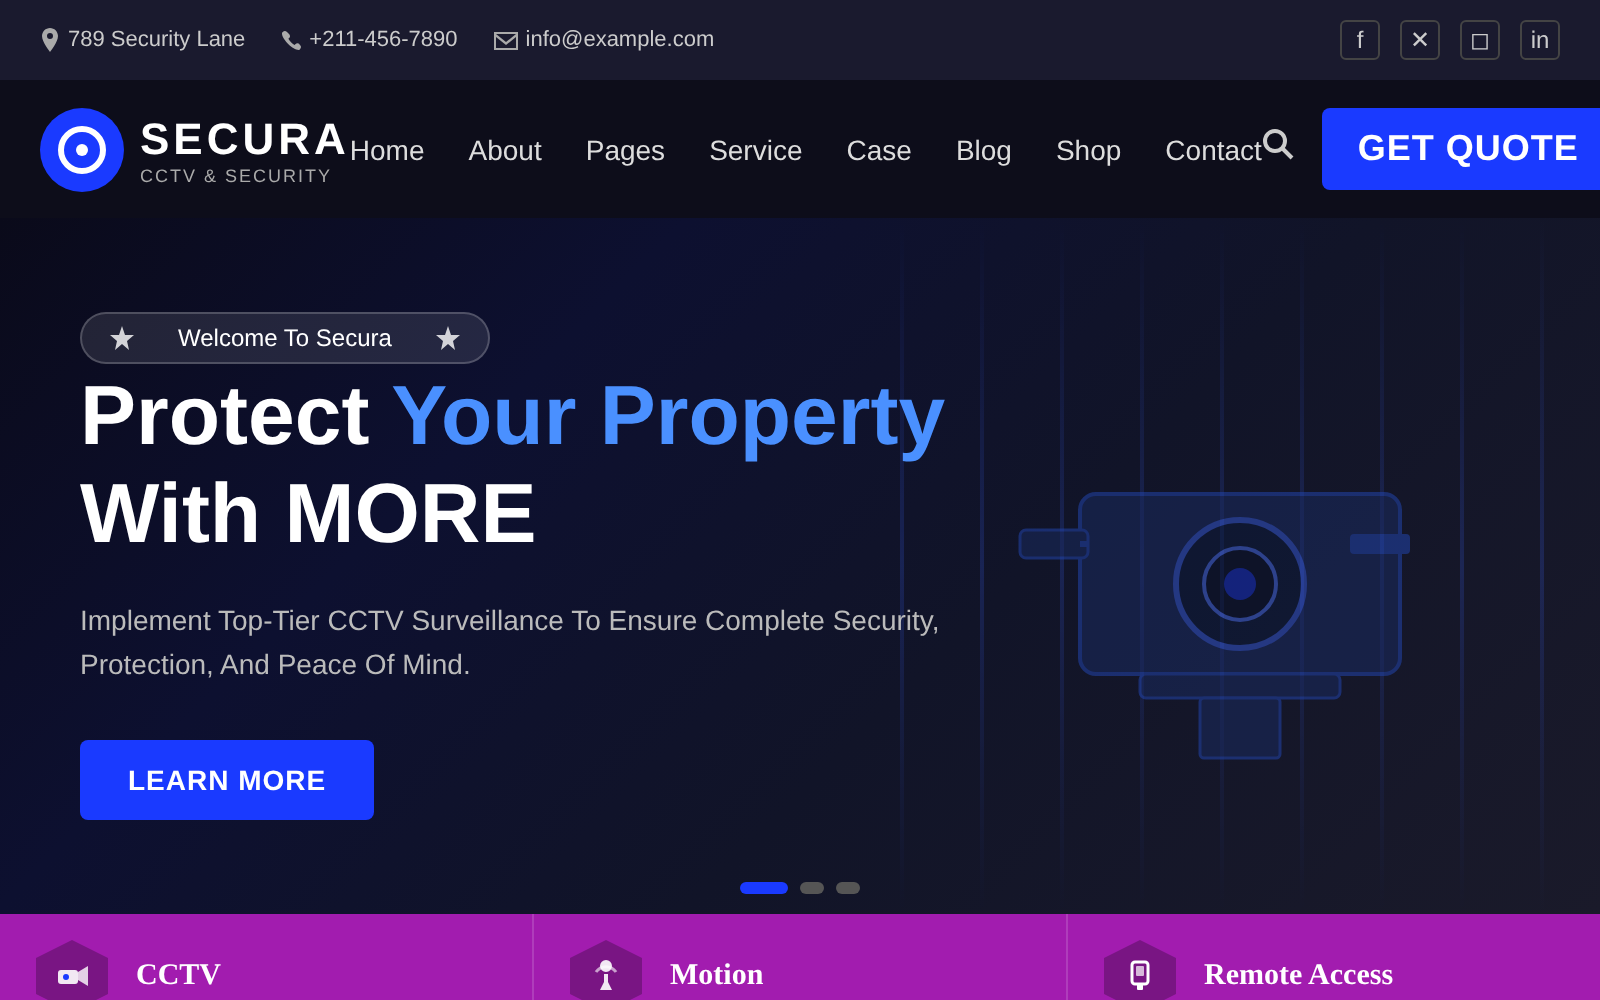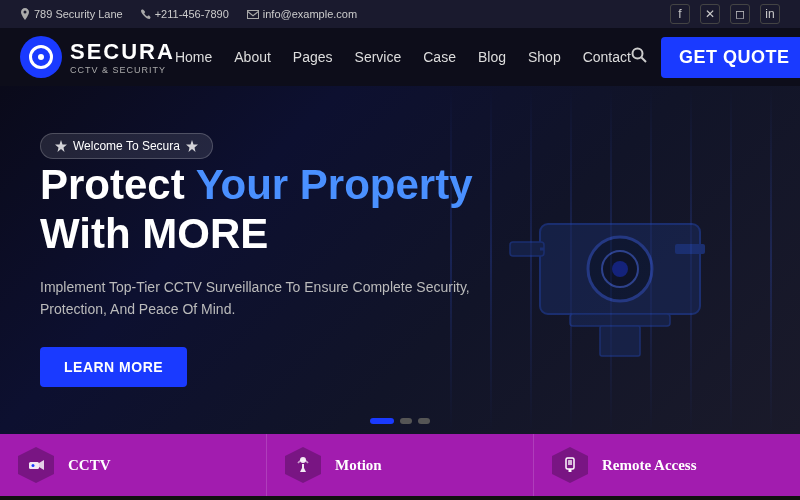--- a/index.html
+++ b/index.html
@@ -7,21 +7,21 @@
 
     
     .topbar {
       background: #1a1a2e;
       color: #ccc;
       font-size: 11px;
       padding: 5px 20px;
       display: flex;
       align-items: center;
       justify-content: space-between;
-      height: 28px;
+      height: 40px;
     }
     .topbar-left { display: flex; gap: 18px; align-items: center; }
     .topbar-left span { display: flex; align-items: center; gap: 4px; }
     .topbar-right { display: flex; gap: 10px; align-items: center; }
     .topbar-right a {
       color: #ccc;
       text-decoration: none;
       font-size: 12px;
       width: 20px;
       height: 20px;
@@ -32,21 +32,21 @@
       justify-content: center;
     }
 
     
     .navbar {
       background: #0d0d1a;
       display: flex;
       align-items: center;
       justify-content: space-between;
       padding: 0 20px;
-      height: 58px;
+      height: 69px;
       position: relative;
       z-index: 10;
     }
     .logo { display: flex; align-items: center; gap: 8px; }
     .logo-icon {
       width: 42px; height: 42px;
       background: #1a3aff;
       border-radius: 50%;
       display: flex; align-items: center; justify-content: center;
       position: relative;
@@ -138,21 +138,21 @@
     
     .hero-content {
       position: relative;
       z-index: 5;
       padding: 30px 40px;
       max-width: 520px;
     }
     .welcome-badge {
       display: inline-flex;
       align-items: center;
-      gap: 6px;
+      gap: 22px;
       background: rgba(255,255,255,0.1);
       border: 1px solid rgba(255,255,255,0.2);
       color: #fff;
       font-size: 12px;
       padding: 5px 14px;
       border-radius: 20px;
       margin-bottom: 2px;
     }
     .hero-title {
       color: #fff;

